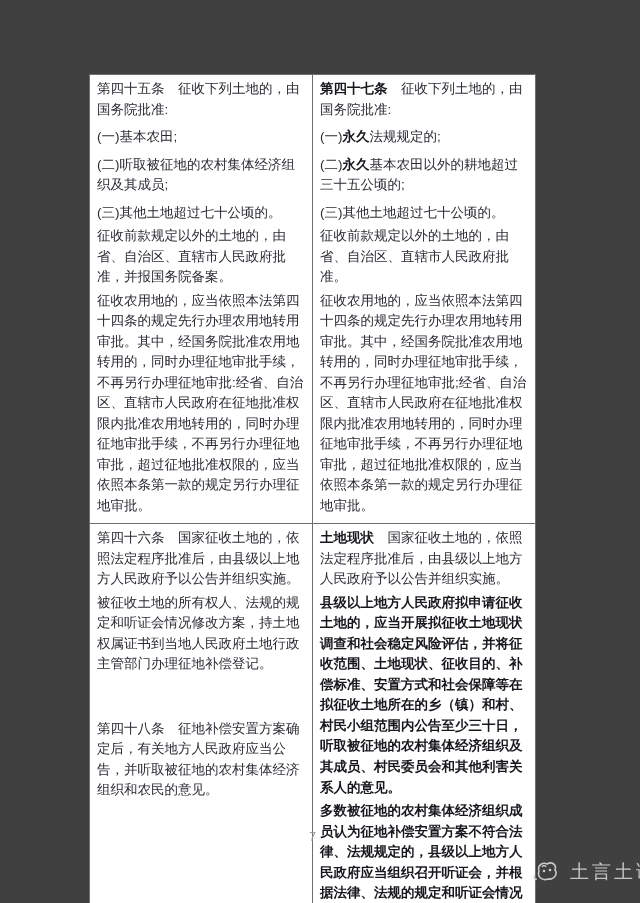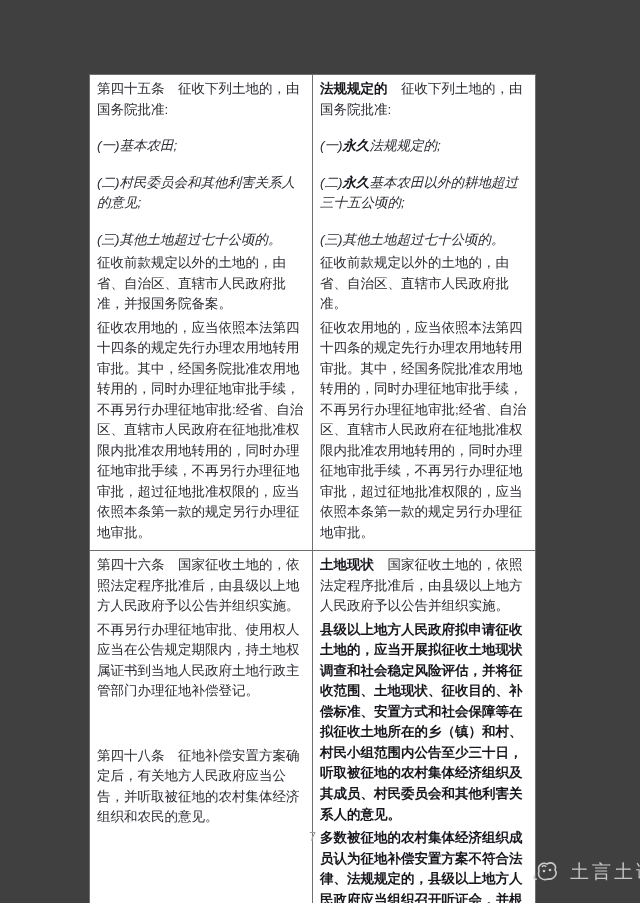--- a/index.html
+++ b/index.html
@@ -35,21 +35,21 @@
   table.law-table tr:nth-child(1) td { height: 336px; }
   table.law-table tr:nth-child(2) td { height: 396px; }
   .law-table p {
     margin: 0 0 3px 0;
     font-size: 13.5px;
     line-height: 1.52;
     color: #2b2b33;
     text-align: left;
     word-break: break-all;
   }
-  .law-table p.space-small { margin-top: 16px; font-style: italic; }
+  .law-table p.space-small { margin-top: 7px; }
   .law-table p.space-large { margin-top: 44px; }
   .seg { font-weight: normal; }
   .seg-bold { font-weight: bold; color: #17171d; }
   .page-number {
     position: absolute;
     left: 89px;
     top: 830px;
     width: 447px;
     text-align: center;
     font-size: 12px;
@@ -73,38 +73,38 @@
 <body>
 
 <div class="page">
 
   <table class="law-table">
     <tbody>
         <tr>
           <td>
             <p><span class="seg">第四十五条　征收下列土地的，由国务院批准:</span></p>
             <p class="space-small"><span class="seg">(一)基本农田;</span></p>
-            <p class="space-small"><span class="seg">(二)村民委员会和其他利害关系人的意见;</span></p>
+            <p class="space-small"><span class="seg">(二)听取被征地的农村集体经济组织及其成员;</span></p>
             <p class="space-small"><span class="seg">(三)其他土地超过七十公顷的。</span></p>
             <p><span class="seg">征收前款规定以外的土地的，由省、自治区、直辖市人民政府批准，并报国务院备案。</span></p>
             <p><span class="seg">征收农用地的，应当依照本法第四十四条的规定先行办理农用地转用审批。其中，经国务院批准农用地转用的，同时办理征地审批手续，不再另行办理征地审批:经省、自治区、直辖市人民政府在征地批准权限内批准农用地转用的，同时办理征地审批手续，不再另行办理征地审批，超过征地批准权限的，应当依照本条第一款的规定另行办理征地审批。</span></p>
           </td>
           <td>
-            <p><span class="seg-bold">法规规定的</span><span class="seg">　征收下列土地的，由国务院批准:</span></p>
+            <p><span class="seg-bold">第四十七条</span><span class="seg">　征收下列土地的，由国务院批准:</span></p>
             <p class="space-small"><span class="seg">(一)</span><span class="seg-bold">永久</span><span class="seg">法规规定的;</span></p>
             <p class="space-small"><span class="seg">(二)</span><span class="seg-bold">永久</span><span class="seg">基本农田以外的耕地超过三十五公顷的;</span></p>
             <p class="space-small"><span class="seg">(三)其他土地超过七十公顷的。</span></p>
             <p><span class="seg">征收前款规定以外的土地的，由省、自治区、直辖市人民政府批准。</span></p>
             <p><span class="seg">征收农用地的，应当依照本法第四十四条的规定先行办理农用地转用审批。其中，经国务院批准农用地转用的，同时办理征地审批手续，不再另行办理征地审批;经省、自治区、直辖市人民政府在征地批准权限内批准农用地转用的，同时办理征地审批手续，不再另行办理征地审批，超过征地批准权限的，应当依照本条第一款的规定另行办理征地审批。</span></p>
           </td>
         </tr>
         <tr>
           <td>
             <p><span class="seg">第四十六条　国家征收土地的，依照法定程序批准后，由县级以上地方人民政府予以公告并组织实施。</span></p>
-            <p><span class="seg">不再另行办理征地审批、使用权人应当在公告规定期限内，持土地权属证书到当地人民政府土地行政主管部门办理征地补偿登记。</span></p>
+            <p><span class="seg">被征收土地的所有权人、法规的规定和听证会情况修改方案，持土地权属证书到当地人民政府土地行政主管部门办理征地补偿登记。</span></p>
             <p class="space-large"><span class="seg">第四十八条　征地补偿安置方案确定后，有关地方人民政府应当公告，并听取被征地的农村集体经济组织和农民的意见。</span></p>
           </td>
           <td>
             <p><span class="seg-bold">土地现状</span><span class="seg">　国家征收土地的，依照法定程序批准后，由县级以上地方人民政府予以公告并组织实施。</span></p>
             <p><span class="seg-bold">县级以上地方人民政府拟申请征收土地的，应当开展拟征收土地现状调查和社会稳定风险评估，并将征收范围、土地现状、征收目的、补偿标准、安置方式和社会保障等在拟征收土地所在的乡（镇）和村、村民小组范围内公告至少三十日，听取被征地的农村集体经济组织及其成员、村民委员会和其他利害关系人的意见。</span></p>
             <p><span class="seg-bold">多数被征地的农村集体经济组织成员认为征地补偿安置方案不符合法律、法规规定的，县级以上地方人民政府应当组织召开听证会，并根据法律、法规的规定和听证会情况修改方案。</span></p>
           </td>
         </tr>
       </tbody>
   </table>

